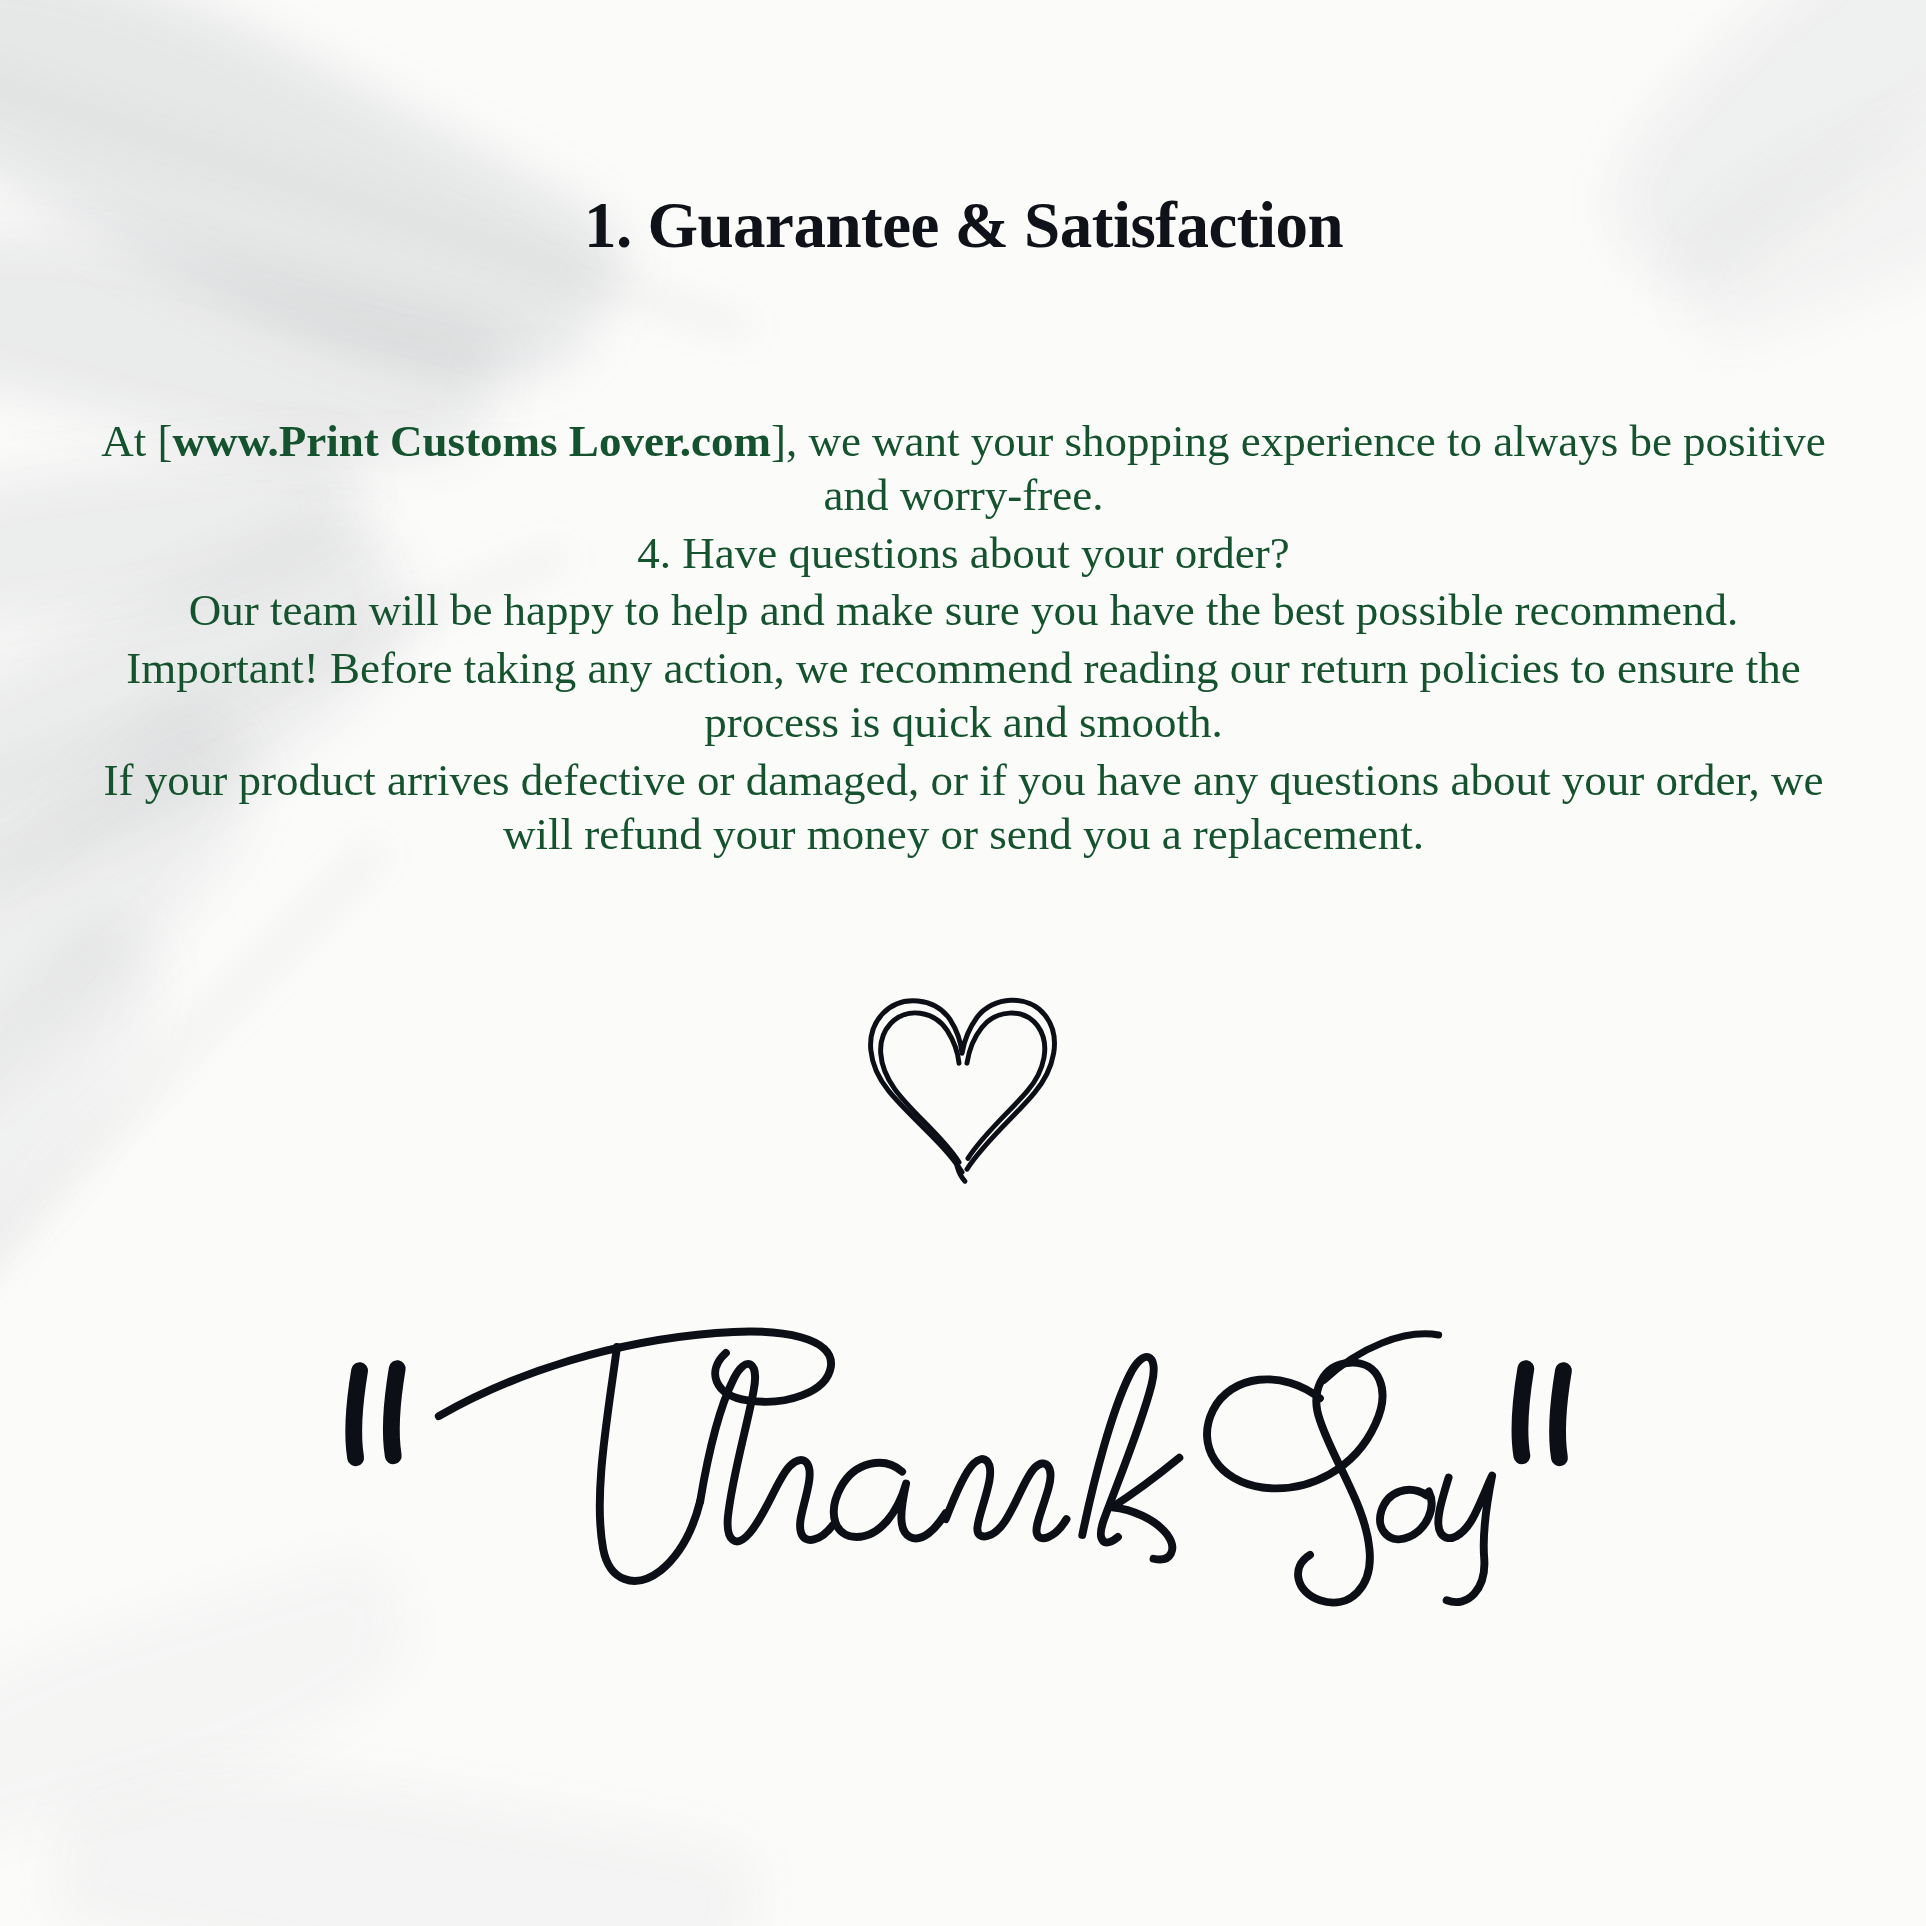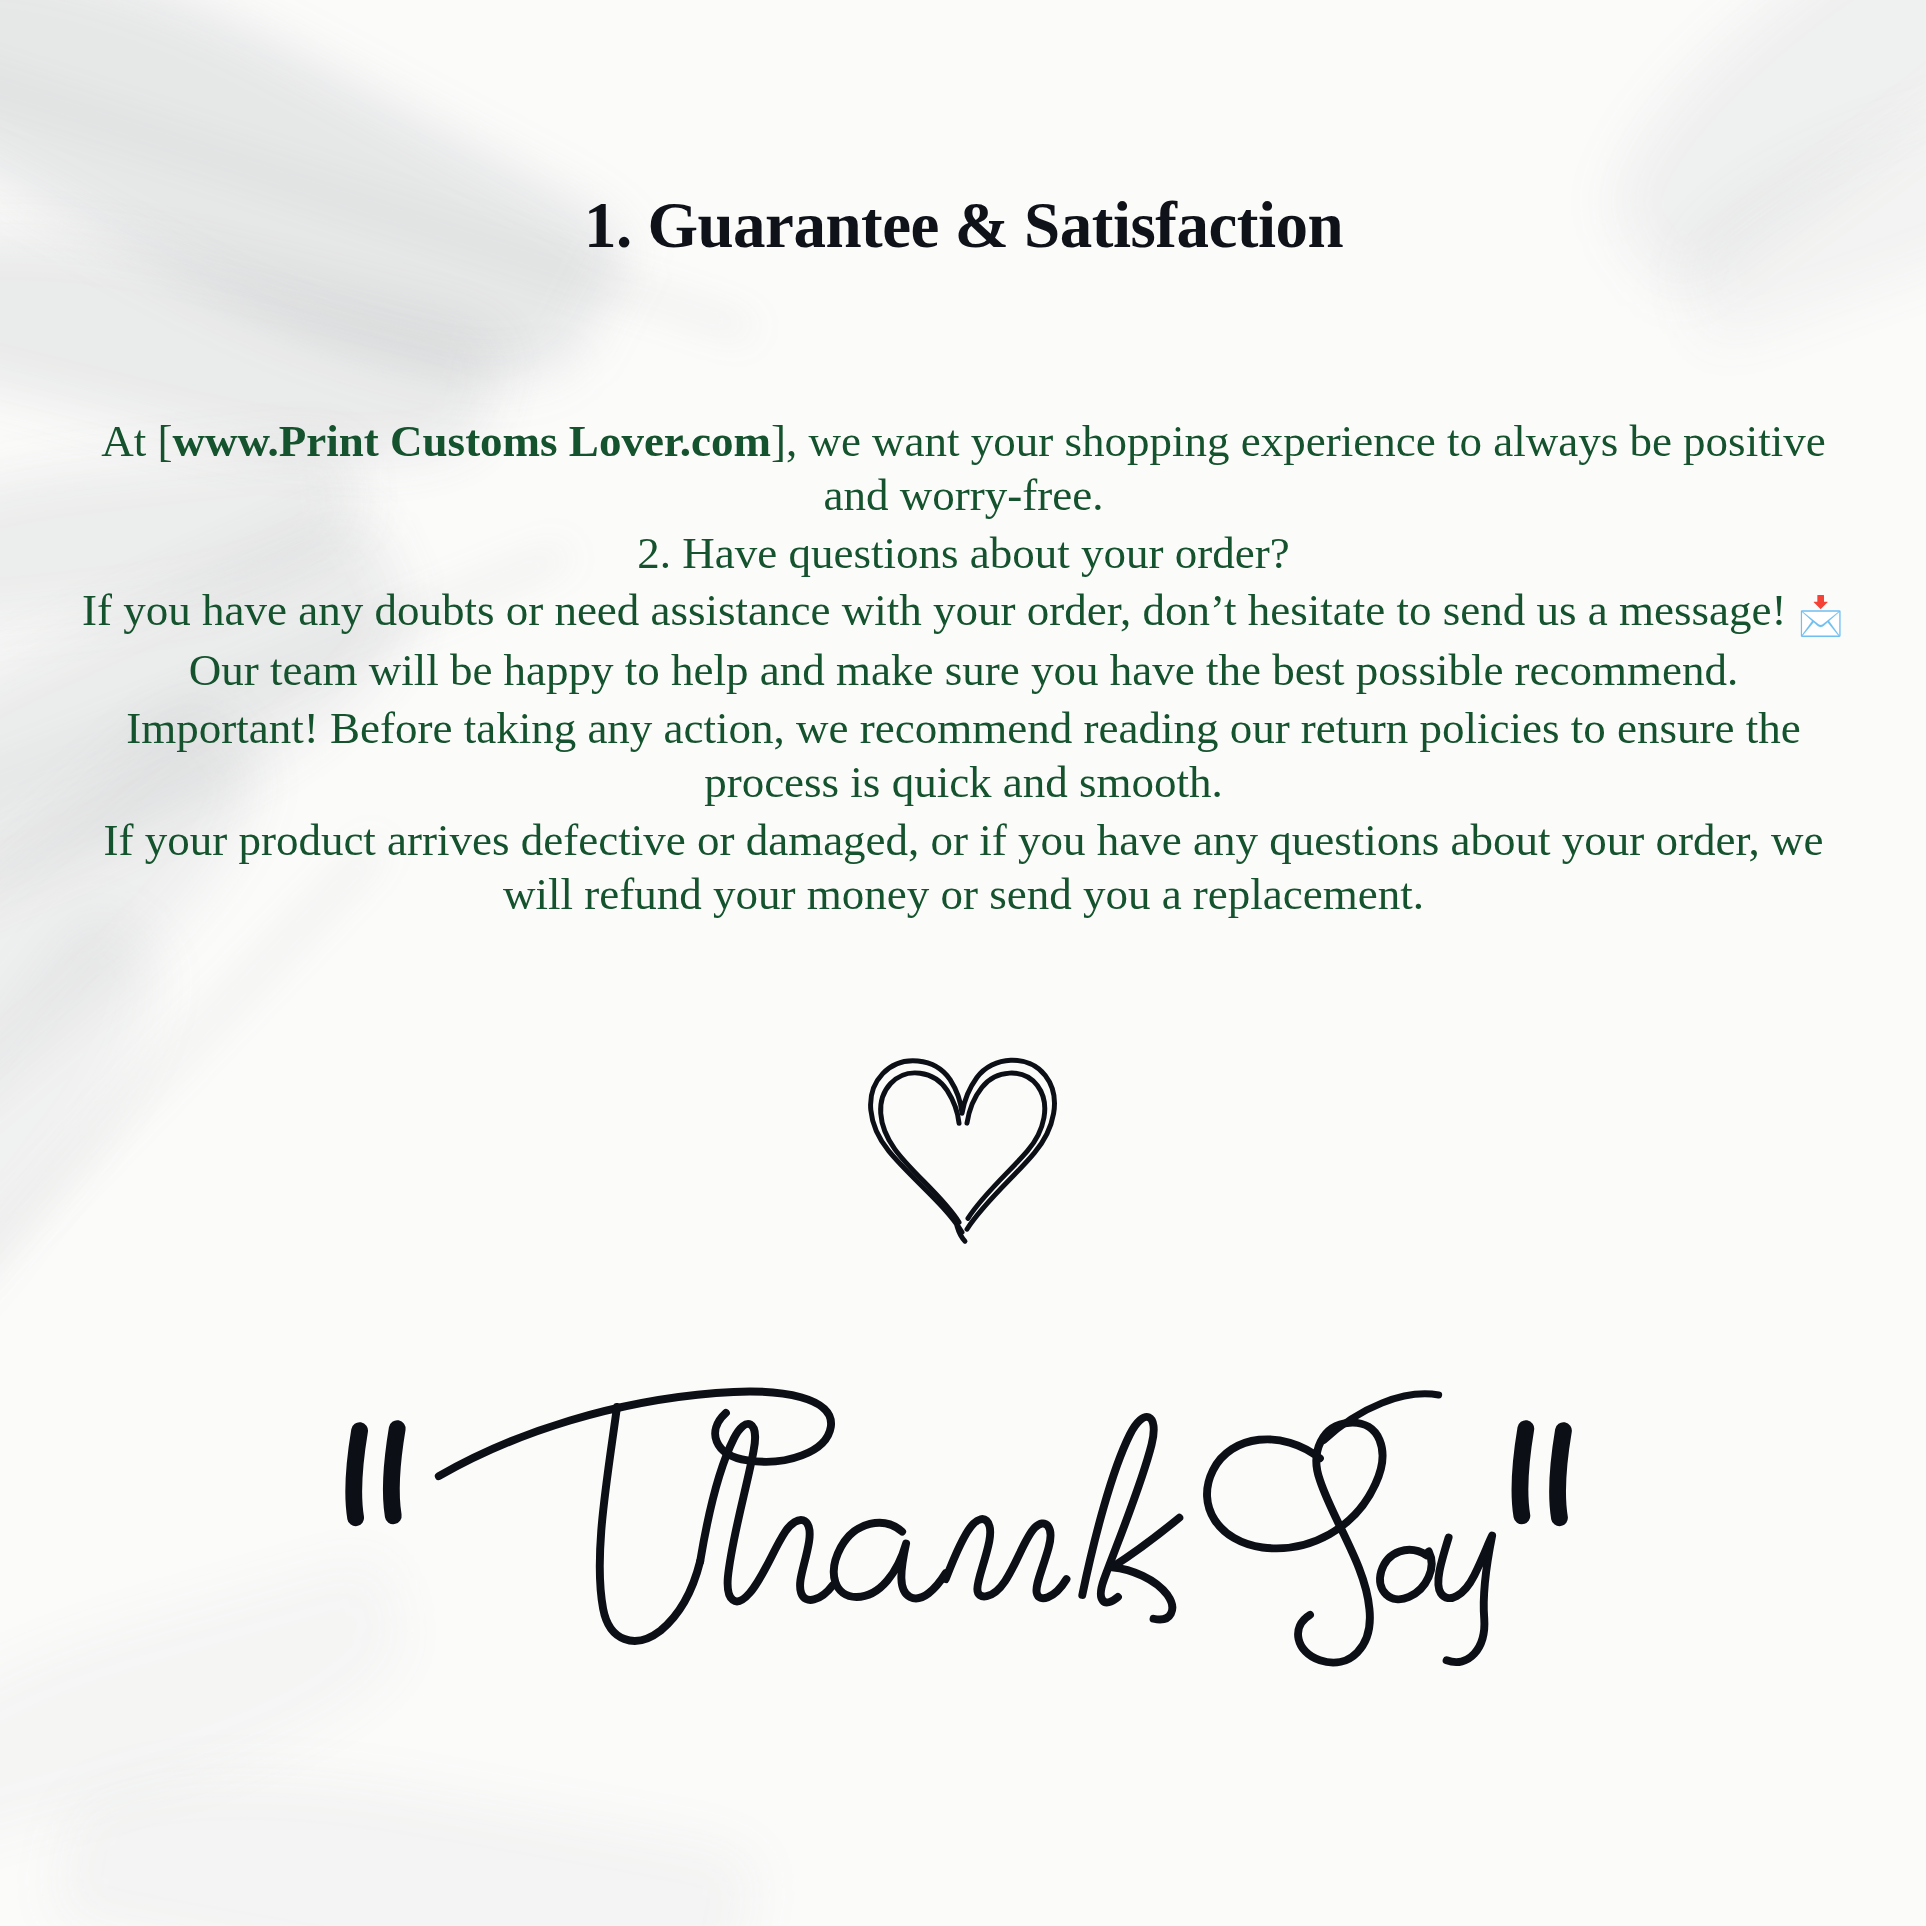--- a/index.html
+++ b/index.html
@@ -133,24 +133,21 @@
 </div>
 
 <div class="page">
 
   <h1 class="title">1. Guarantee &amp; Satisfaction</h1>
 
   <div class="body-copy">
     <p>
       <span>At [</span><span class="strong">www.Print Customs Lover.com</span><span>], we want your shopping experience to always be positive and worry-free.</span>
     </p>
-    <p>2. Have questions about your order?</p>
-    <p>
-      <span>If you have any doubts or need assistance with your order, don’t hesitate to send us a message! </span><span class="emoji">📩</span>
-    </p>
+    <p>4. Have questions about your order?</p>
     <p>Our team will be happy to help and make sure you have the best possible recommend.</p>
     <p>Important! Before taking any action, we recommend reading our return policies to ensure the process is quick and smooth.</p>
     <p>If your product arrives defective or damaged, or if you have any questions about your order, we will refund your money or send you a replacement.</p>
   </div>
 
   <div class="heart-wrap">
     <svg width="228" height="228" viewBox="0 0 230 230">
       <g fill="none" stroke="#0d0f16" stroke-width="5" stroke-linecap="round" stroke-linejoin="round">
         <path d="M113 206 C 96 178, 60 150, 39 124 C 18 98, 14 66, 33 46 C 52 26, 86 30, 101 52 C 108 63, 112 75, 113 86 C 115 74, 120 61, 128 50 C 144 28, 180 26, 197 48 C 214 70, 206 102, 186 126 C 168 148, 135 176, 118 203"></path>
         <path d="M110 196 C 94 170, 62 146, 45 122 C 28 98, 26 72, 41 56 C 57 39, 85 43, 98 63 C 105 74, 109 86, 110 96"></path>

